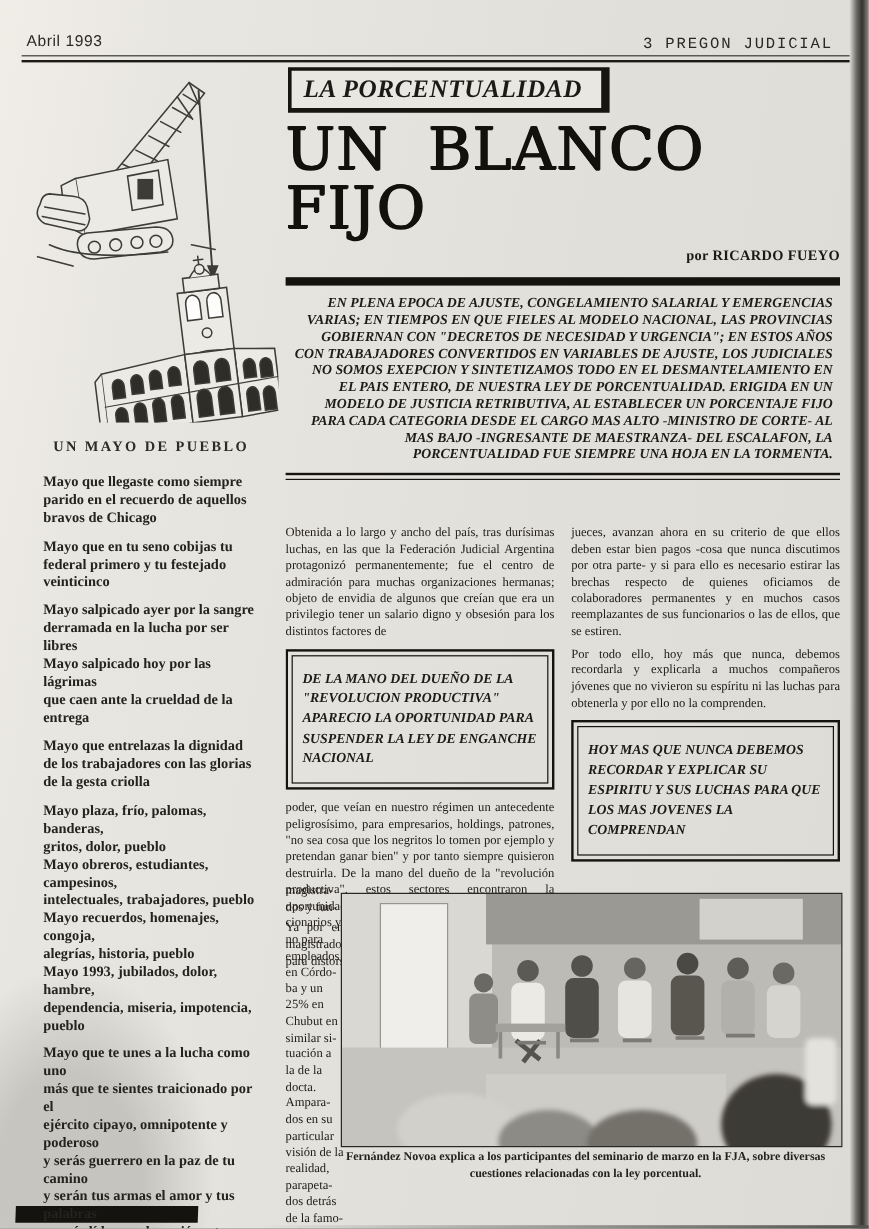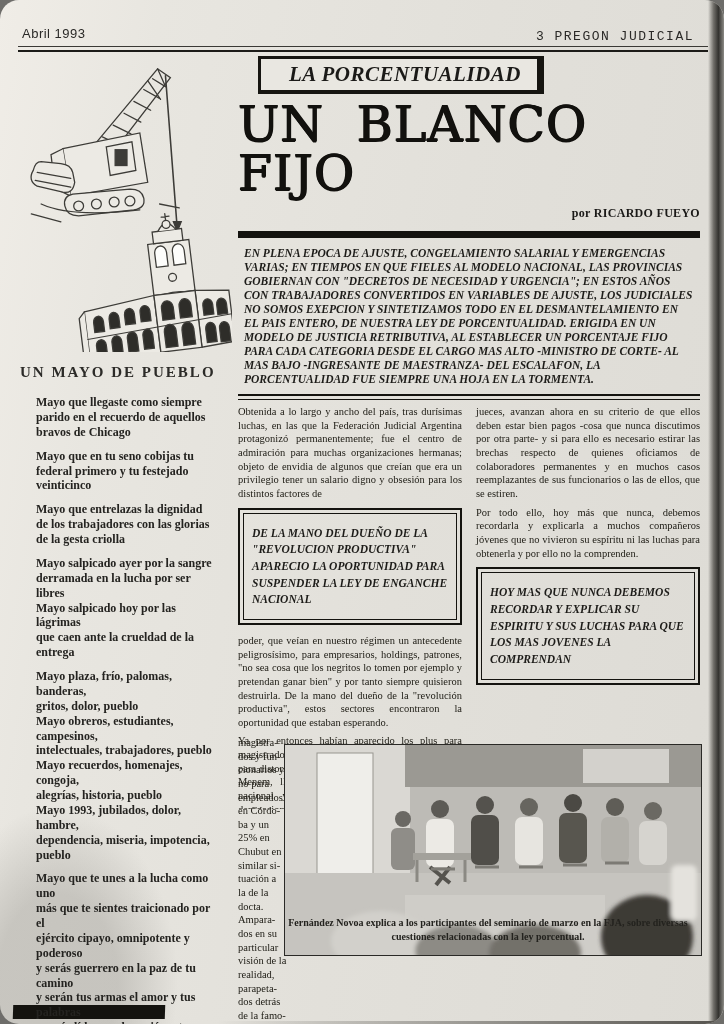--- a/index.html
+++ b/index.html
@@ -1,65 +1,65 @@
 <!DOCTYPE html>
 <html><head>
 <meta charset="utf-8">
 <style>
   html,body{margin:0;padding:0;background:#6e6d6a;}
   .page{
     position:relative; width:724px; height:1024px; margin:0 auto;
     background:
       radial-gradient(ellipse at 8% 96%, rgba(160,158,152,.45) 0 60px, transparent 120px),
       linear-gradient(100deg,#f0ede7 0%, #e8e6e0 18%, #e2e0da 55%, #dddbd5 100%);
-    color:#1b1a18; font-family:"Liberation Serif", serif; overflow:hidden;border-radius:19px;
+    color:#1b1a18; font-family:"Liberation Serif", serif; overflow:hidden;
   }
   
   .scan-right{position:absolute; right:0; top:0; width:16px; height:100%;
     background:linear-gradient(to right, rgba(0,0,0,0), #706e69 35%, #33322f 65%, #8c8b86 100%);}
   .scan-bar{position:absolute; left:13px; bottom:5px; width:152px; height:14px; background:#14130f; transform:skewX(-2deg);}
   .scan-bottom{position:absolute; bottom:0; left:0; width:100%; height:3px;
     background:linear-gradient(to right, transparent 30%, #55534e);}
   
   .hdr-date{position:absolute; left:22px; top:26px; font-family:"Liberation Sans",sans-serif;
     font-size:13px; color:#2a2927; letter-spacing:.5px;}
   .hdr-mast{position:absolute; right:30px; top:29px; font-family:Liberation Mono, monospace;
     font-size:13px; color:#2a2927; letter-spacing:1.5px;}
   .hdr-rule{position:absolute; left:18px; top:46px; width:690px; height:3px;
     border-top:1px solid #3a3935; border-bottom:2px solid #1c1b18;}
   
   .left-col{position:absolute; left:20px; top:56px; width:212px;}
   .illus{width:212px; height:296px;}
-  .poem-title{font-size:15px; letter-spacing:2px; color:#2c2b28; margin:8px 0 14px; font-weight:bold;}
+  .poem-title{text-align:center; font-size:12px; letter-spacing:2px; color:#2c2b28; margin:8px 0 14px; font-weight:bold;}
   .stanza{font-size:12px; font-weight:bold; line-height:1.24; margin:0 16px 9px; white-space:pre-line; color:#242320;}
   .poem-author{text-align:right; padding-right:16px; font-weight:bold; font-size:13px; margin-top:16px; color:#242320;}
   
   .main{position:absolute; left:238px; top:56px; width:462px;}
-  .kicker{display:inline-block; margin-left:20px; border:3px solid #161511; border-right-width:7px;
-    border-bottom-width:4px; padding:3px 16px 3px 28px; font-size:21px; font-style:italic;
+  .kicker{display:inline-block; margin-left:2px; border:3px solid #161511; border-right-width:7px;
+    border-bottom-width:4px; padding:3px 16px 3px 10px; font-size:21px; font-style:italic;
     font-weight:bold; letter-spacing:.5px; background:#e9e7e1;}
   .headline{font-family:"DejaVu Serif", serif; font-weight:normal; font-size:49px; line-height:1;
     margin-top:6px; letter-spacing:1px; word-spacing:16px; color:#12110e;
     text-shadow:.7px 0 #12110e, -.7px 0 #12110e, 0 .5px #12110e;}
   .byline{font-size:12px; font-weight:bold; margin:8px 0 0 4px; letter-spacing:.3px;text-align:right;}
   .lede{margin-top:10px; border-top:7px solid #14130f; padding:8px 6px 8px;
-    font-weight:bold; font-style:italic; font-size:11.5px; line-height:1.22; text-align:left; color:#1d1c19;}
+    font-weight:bold; font-style:italic; font-size:11.5px; line-height:1.22; text-align:right; color:#1d1c19;}
   .lede-rule{height:3px; border-top:2px solid #14130f; border-bottom:1px solid #14130f; margin:0 0 4px;}
   .cols{display:flex; gap:14px; margin-top:5px; height:404px; overflow:hidden;}
-  .col{width:224px; flex:0 0 224px;}
+  .col{width:224px; flex:0 0 224px;margin-top:33px;}
   .col p{margin:0 0 5px; font-size:10.5px; line-height:1.3; text-align:justify; color:#222019;}
   .pullquote{border:1px solid #14130f; outline:2px solid #14130f; outline-offset:3px;
     margin:12px 5px 14px; padding:11px 8px; text-align:left; font-style:italic; font-weight:bold;
     font-size:11.5px; line-height:1.45; color:#1d1c19;}
   .narrow{position:absolute; left:0px; top:680px; width:50px; font-size:10.5px; line-height:1.3;
     white-space:pre-line; color:#222019;}
   .photo-wrap{position:absolute; left:284px; top:744px; width:416px; height:210px;
     border:1px solid #2a2926; background:#c9c7c2;}
   .photo-wrap svg{display:block;}
-  .caption{position:absolute; left:266px; top:916px; width:444px; text-align:center;
+  .caption{position:absolute; left:266px; top:958px; width:444px; text-align:center;
     font-weight:bold; font-size:10px; line-height:1.4; color:#23221e;}
 </style>
 </head>
 <body>
 
 <div class="page">
 
   <div class="scan-right"></div>
   <div class="scan-bar"></div>
   <div class="scan-bottom"></div>
@@ -123,27 +123,27 @@
       </g>
     </svg>
 
     <div class="poem-title">UN MAYO DE PUEBLO</div>
     <div class="stanza">Mayo que llegaste como siempre
 parido en el recuerdo de aquellos
 bravos de Chicago</div>
     <div class="stanza">Mayo que en tu seno cobijas tu
 federal primero y tu festejado
 veinticinco</div>
-    <div class="stanza">Mayo que entrelazas la dignidad
-de los trabajadores con las glorias
-de la gesta criolla</div>
     <div class="stanza">Mayo salpicado ayer por la sangre
 derramada en la lucha por ser libres
 Mayo salpicado hoy por las lágrimas
 que caen ante la crueldad de la entrega</div>
+    <div class="stanza">Mayo que entrelazas la dignidad
+de los trabajadores con las glorias
+de la gesta criolla</div>
     <div class="stanza">Mayo plaza, frío, palomas, banderas,
 gritos, dolor, pueblo
 Mayo obreros, estudiantes, campesinos,
 intelectuales, trabajadores, pueblo
 Mayo recuerdos, homenajes, congoja,
 alegrías, historia, pueblo
 Mayo 1993, jubilados, dolor, hambre,
 dependencia, miseria, impotencia, pueblo</div>
     <div class="stanza">Mayo que te unes a la lucha como uno
 más que te sientes traicionado por el

